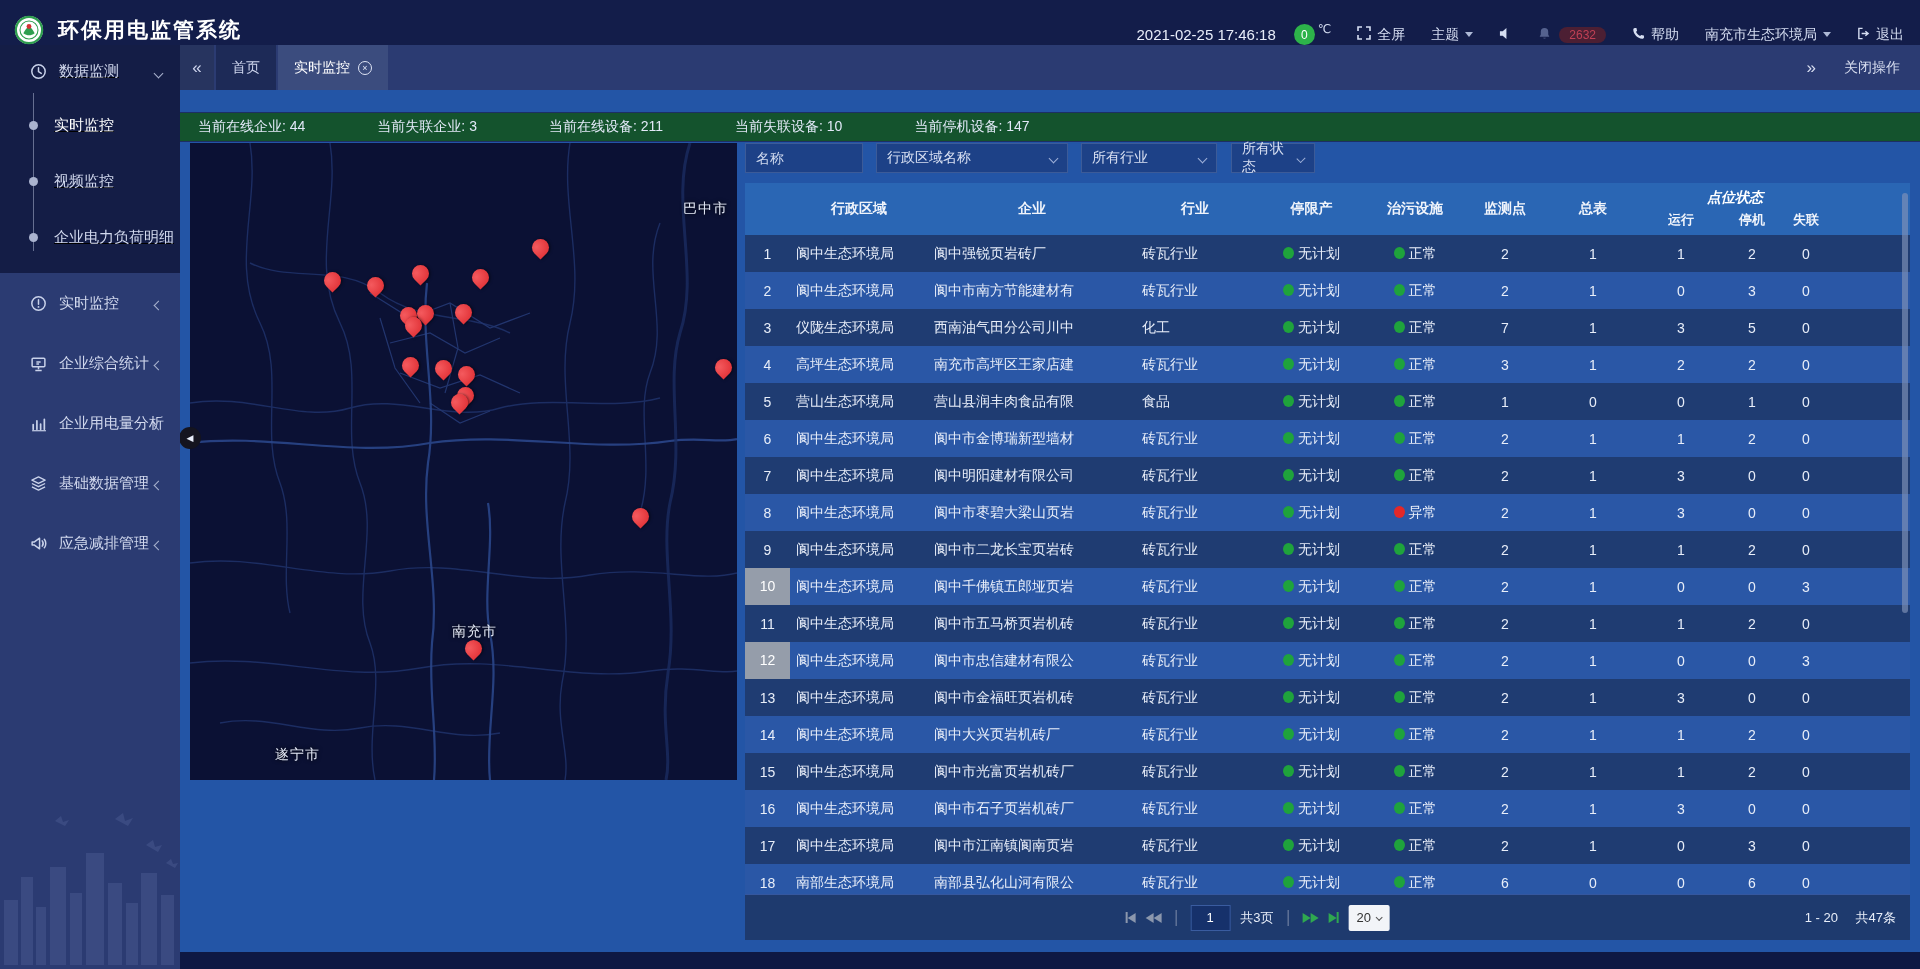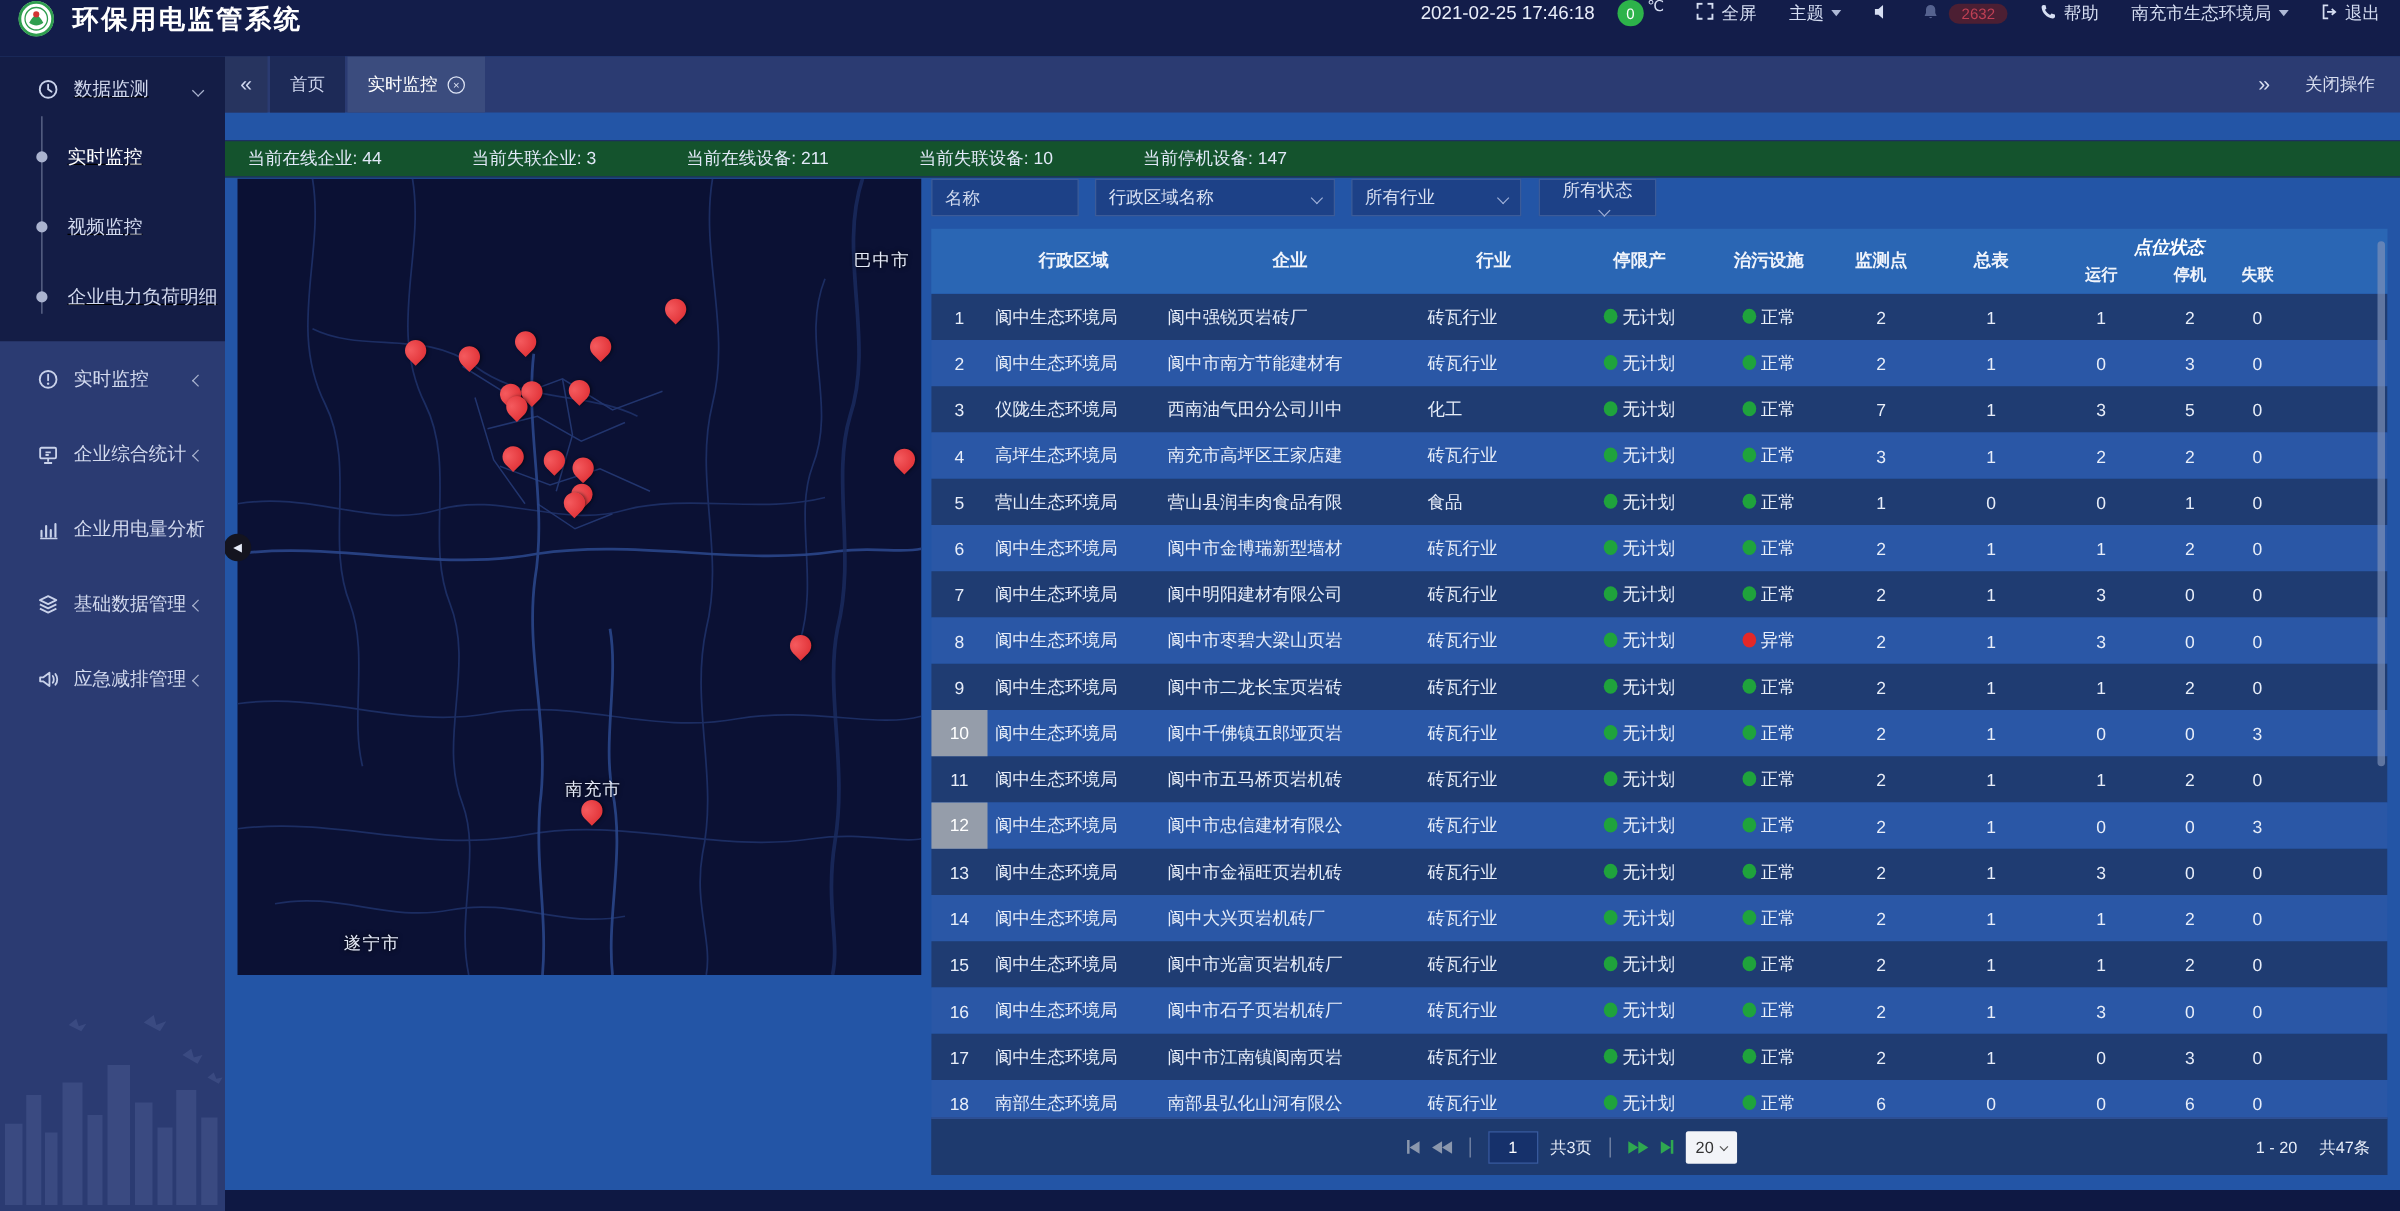--- a/index.html
+++ b/index.html
@@ -2,21 +2,21 @@
 <html><head>
 <meta charset="utf-8">
 <style>
   * { margin:0; padding:0; box-sizing:border-box; }
   html,body { width:1920px; height:969px; overflow:hidden; background:#2355a6;
     font-family:"Liberation Sans","DejaVu Sans",sans-serif; }
   .page { position:relative; width:1920px; height:969px; }
 
   
   .app-header { position:absolute; left:0; top:0; right:0; height:45px; background:#131d4a;
-    display:flex; align-items:flex-start; justify-content:space-between; z-index:30; }
+    display:flex; align-items:flex-end; justify-content:space-between; z-index:30; }
   .brand { display:flex; align-items:center; padding-left:14px; }
   .logo { display:inline-flex; margin-right:14px; }
   .app-title { color:#ffffff; font-size:21px; font-weight:bold; letter-spacing:2px; }
   .header-right { display:flex; align-items:center; color:#d6def2; font-size:14px; padding-right:16px; }
   .header-right > * { margin-left:26px; white-space:nowrap; }
   .datetime { font-size:15px; color:#e8edf9; }
   .temp { display:inline-flex; align-items:flex-start; margin-left:18px; }
   .temp-circle { width:21px; height:21px; border-radius:50%; background:#2db34a; color:#fff;
     font-size:12px; display:inline-flex; align-items:center; justify-content:center; }
   .temp-unit { font-size:12px; margin-left:3px; margin-top:-2px; }
@@ -85,21 +85,21 @@
   .right-panel { position:absolute; left:565px; top:53px; right:10px; height:797px;
     display:flex; flex-direction:column; }
   .filter-row { height:30px; margin-bottom:10px; display:flex; }
   .f-input, .f-select { height:30px; background:#1d4187; border:1px solid rgba(255,255,255,.14);
     color:#d8e0f2; font-size:14px; padding:0 10px; display:flex; align-items:center; }
   .f-input { width:118px; margin-right:13px; font-family:inherit; }
   .f-input::placeholder { color:#cfd9ee; opacity:1; }
   .f-select { justify-content:space-between; cursor:pointer; }
   .f-select.region { width:192px; margin-right:13px; }
   .f-select.industry { width:136px; margin-right:14px; }
-  .f-select.status { width:94px;flex-direction:column; }
+  .f-select.status { width:84px; }
   .f-select .chev { border-color:#9fb0d8; margin-left:10px; }
 
   .table { flex:1; display:flex; flex-direction:column; min-height:0; position:relative; }
   :root { --cols: 45px 138px 208px 118px 115px 92px 88px 88px 88px 54px 54px 1fr; }
   .t-head { height:52px; background:#2a66b4; display:grid; grid-template-columns:var(--cols);
     align-items:center; position:relative; color:#f0f4fb; font-size:14px; font-weight:bold; }
   .t-head .hcell { text-align:center; }
   .t-head .hcell.sub { align-self:end; padding-bottom:6px; font-size:13px; }
   .group-label { position:absolute; top:6px; left:892px; width:196px; text-align:center;
     font-style:italic; font-size:14px; color:#ffffff; }

